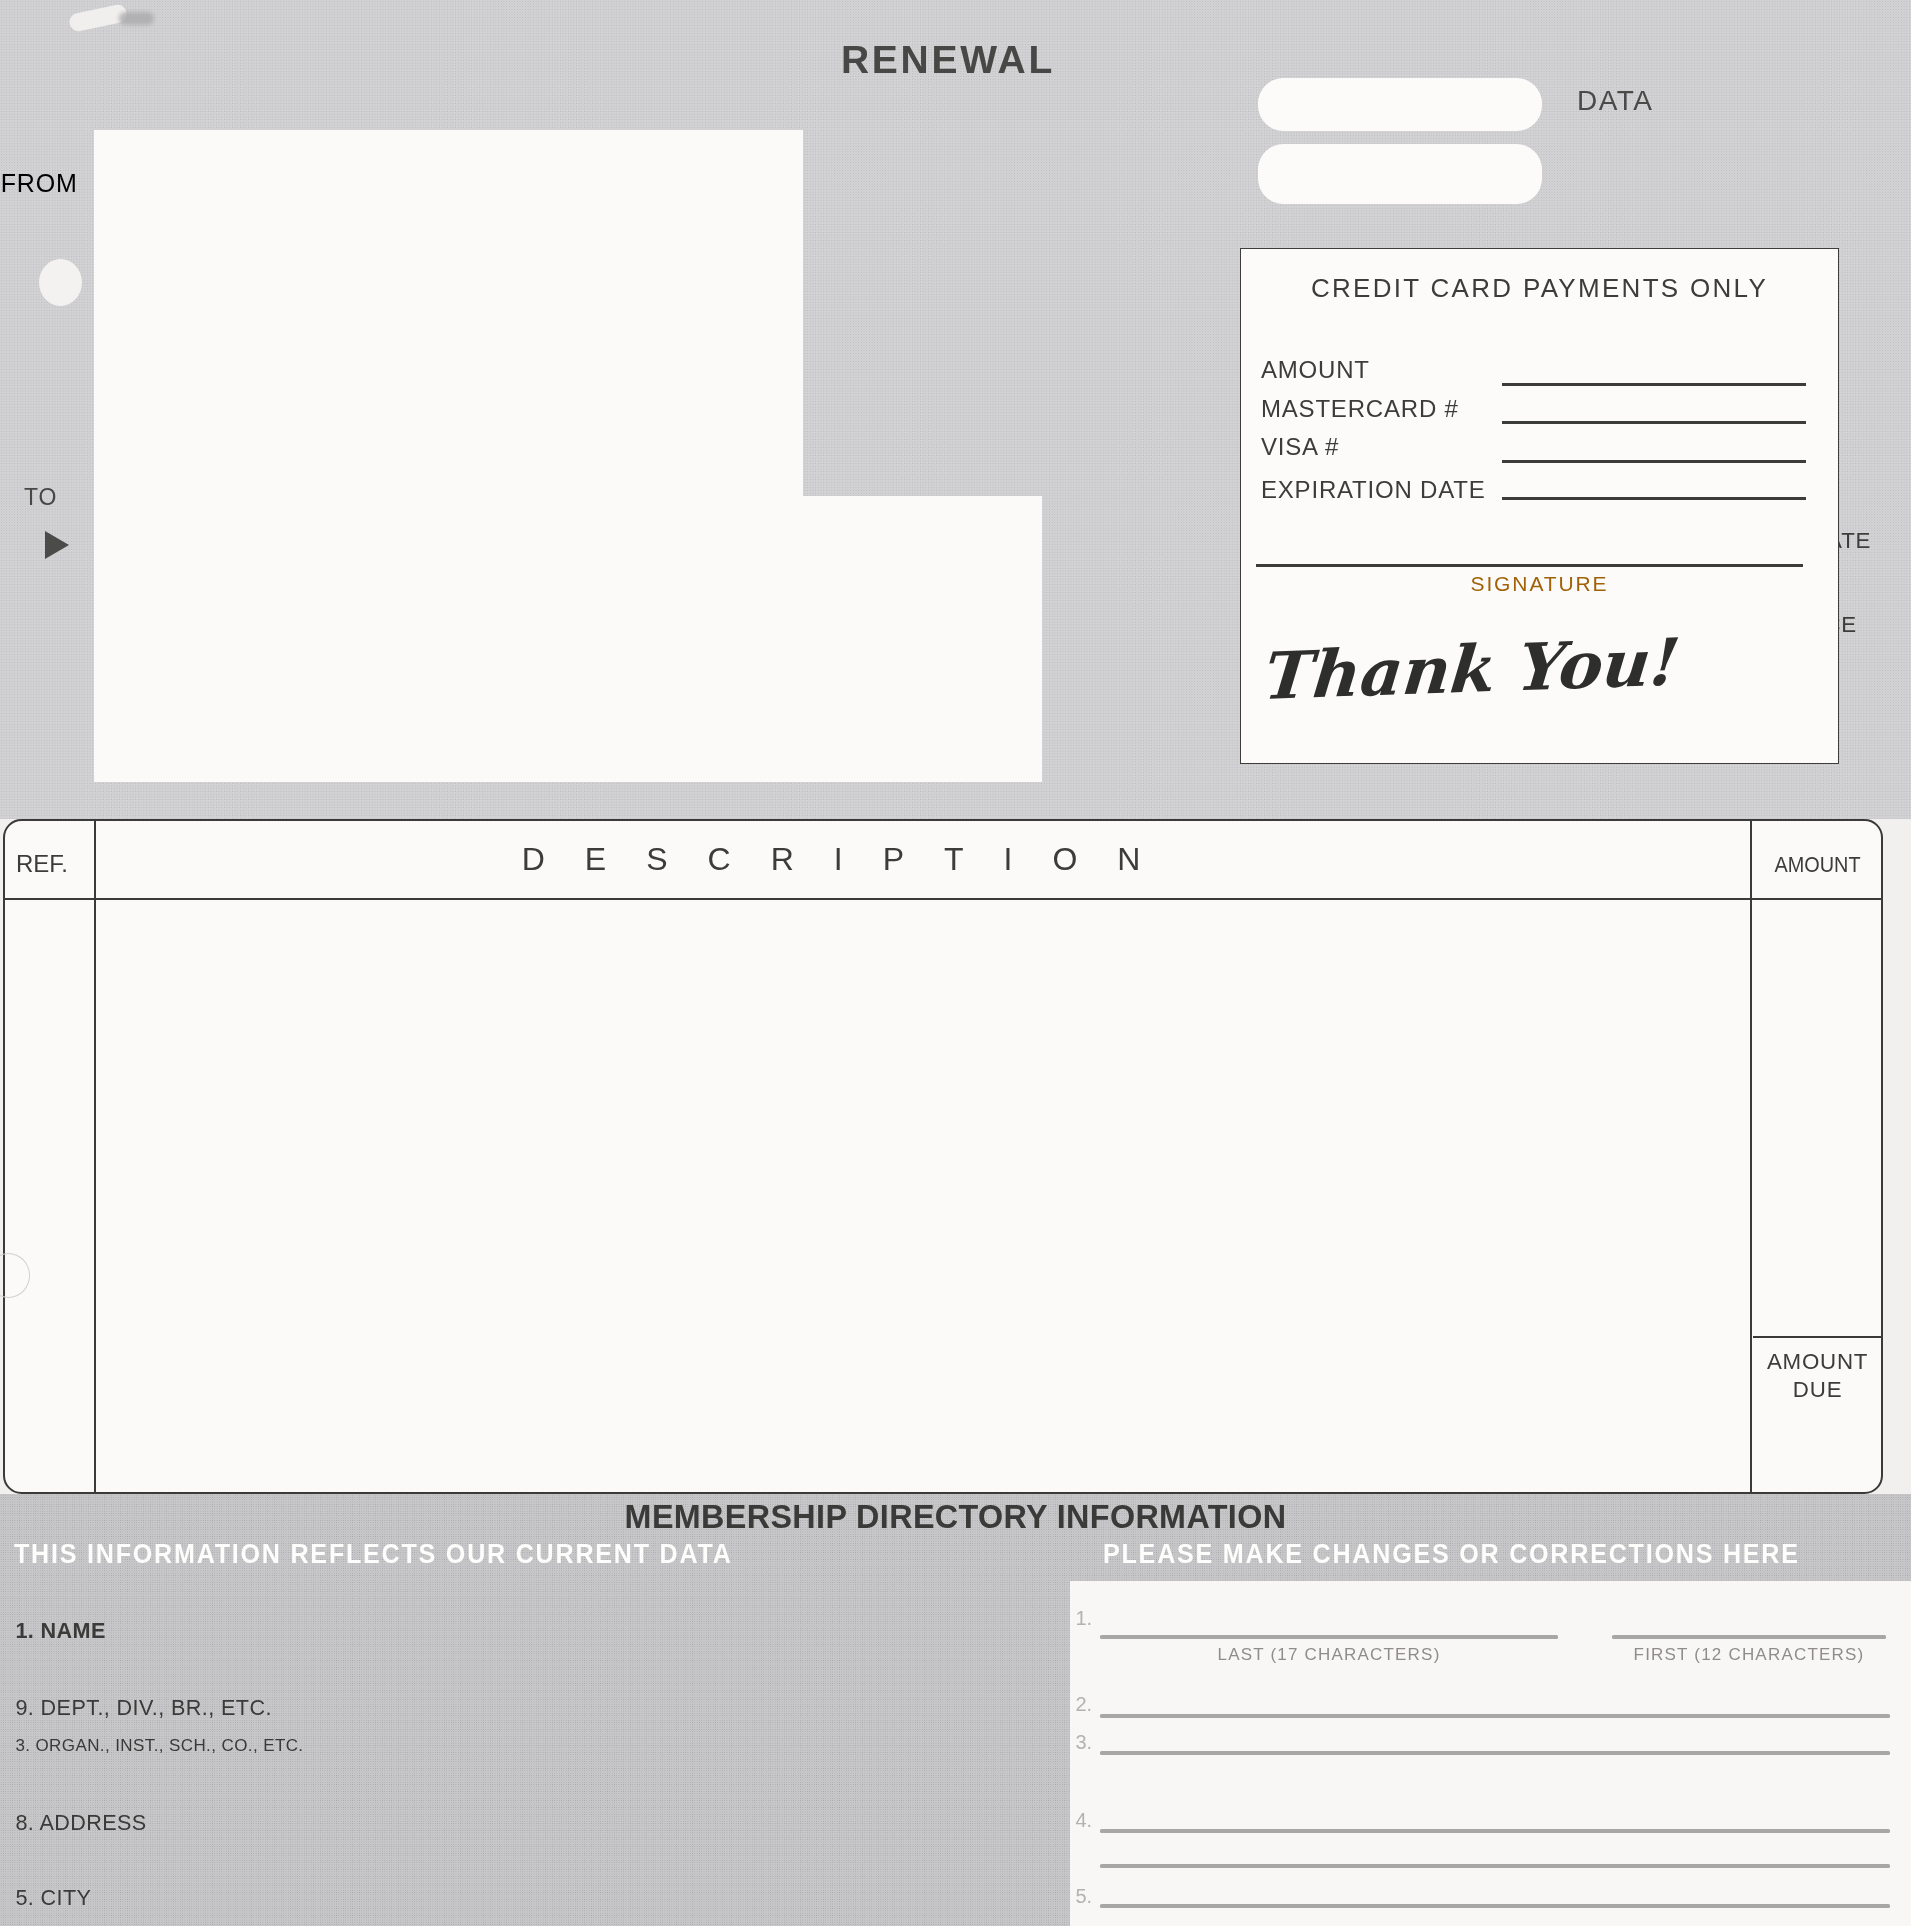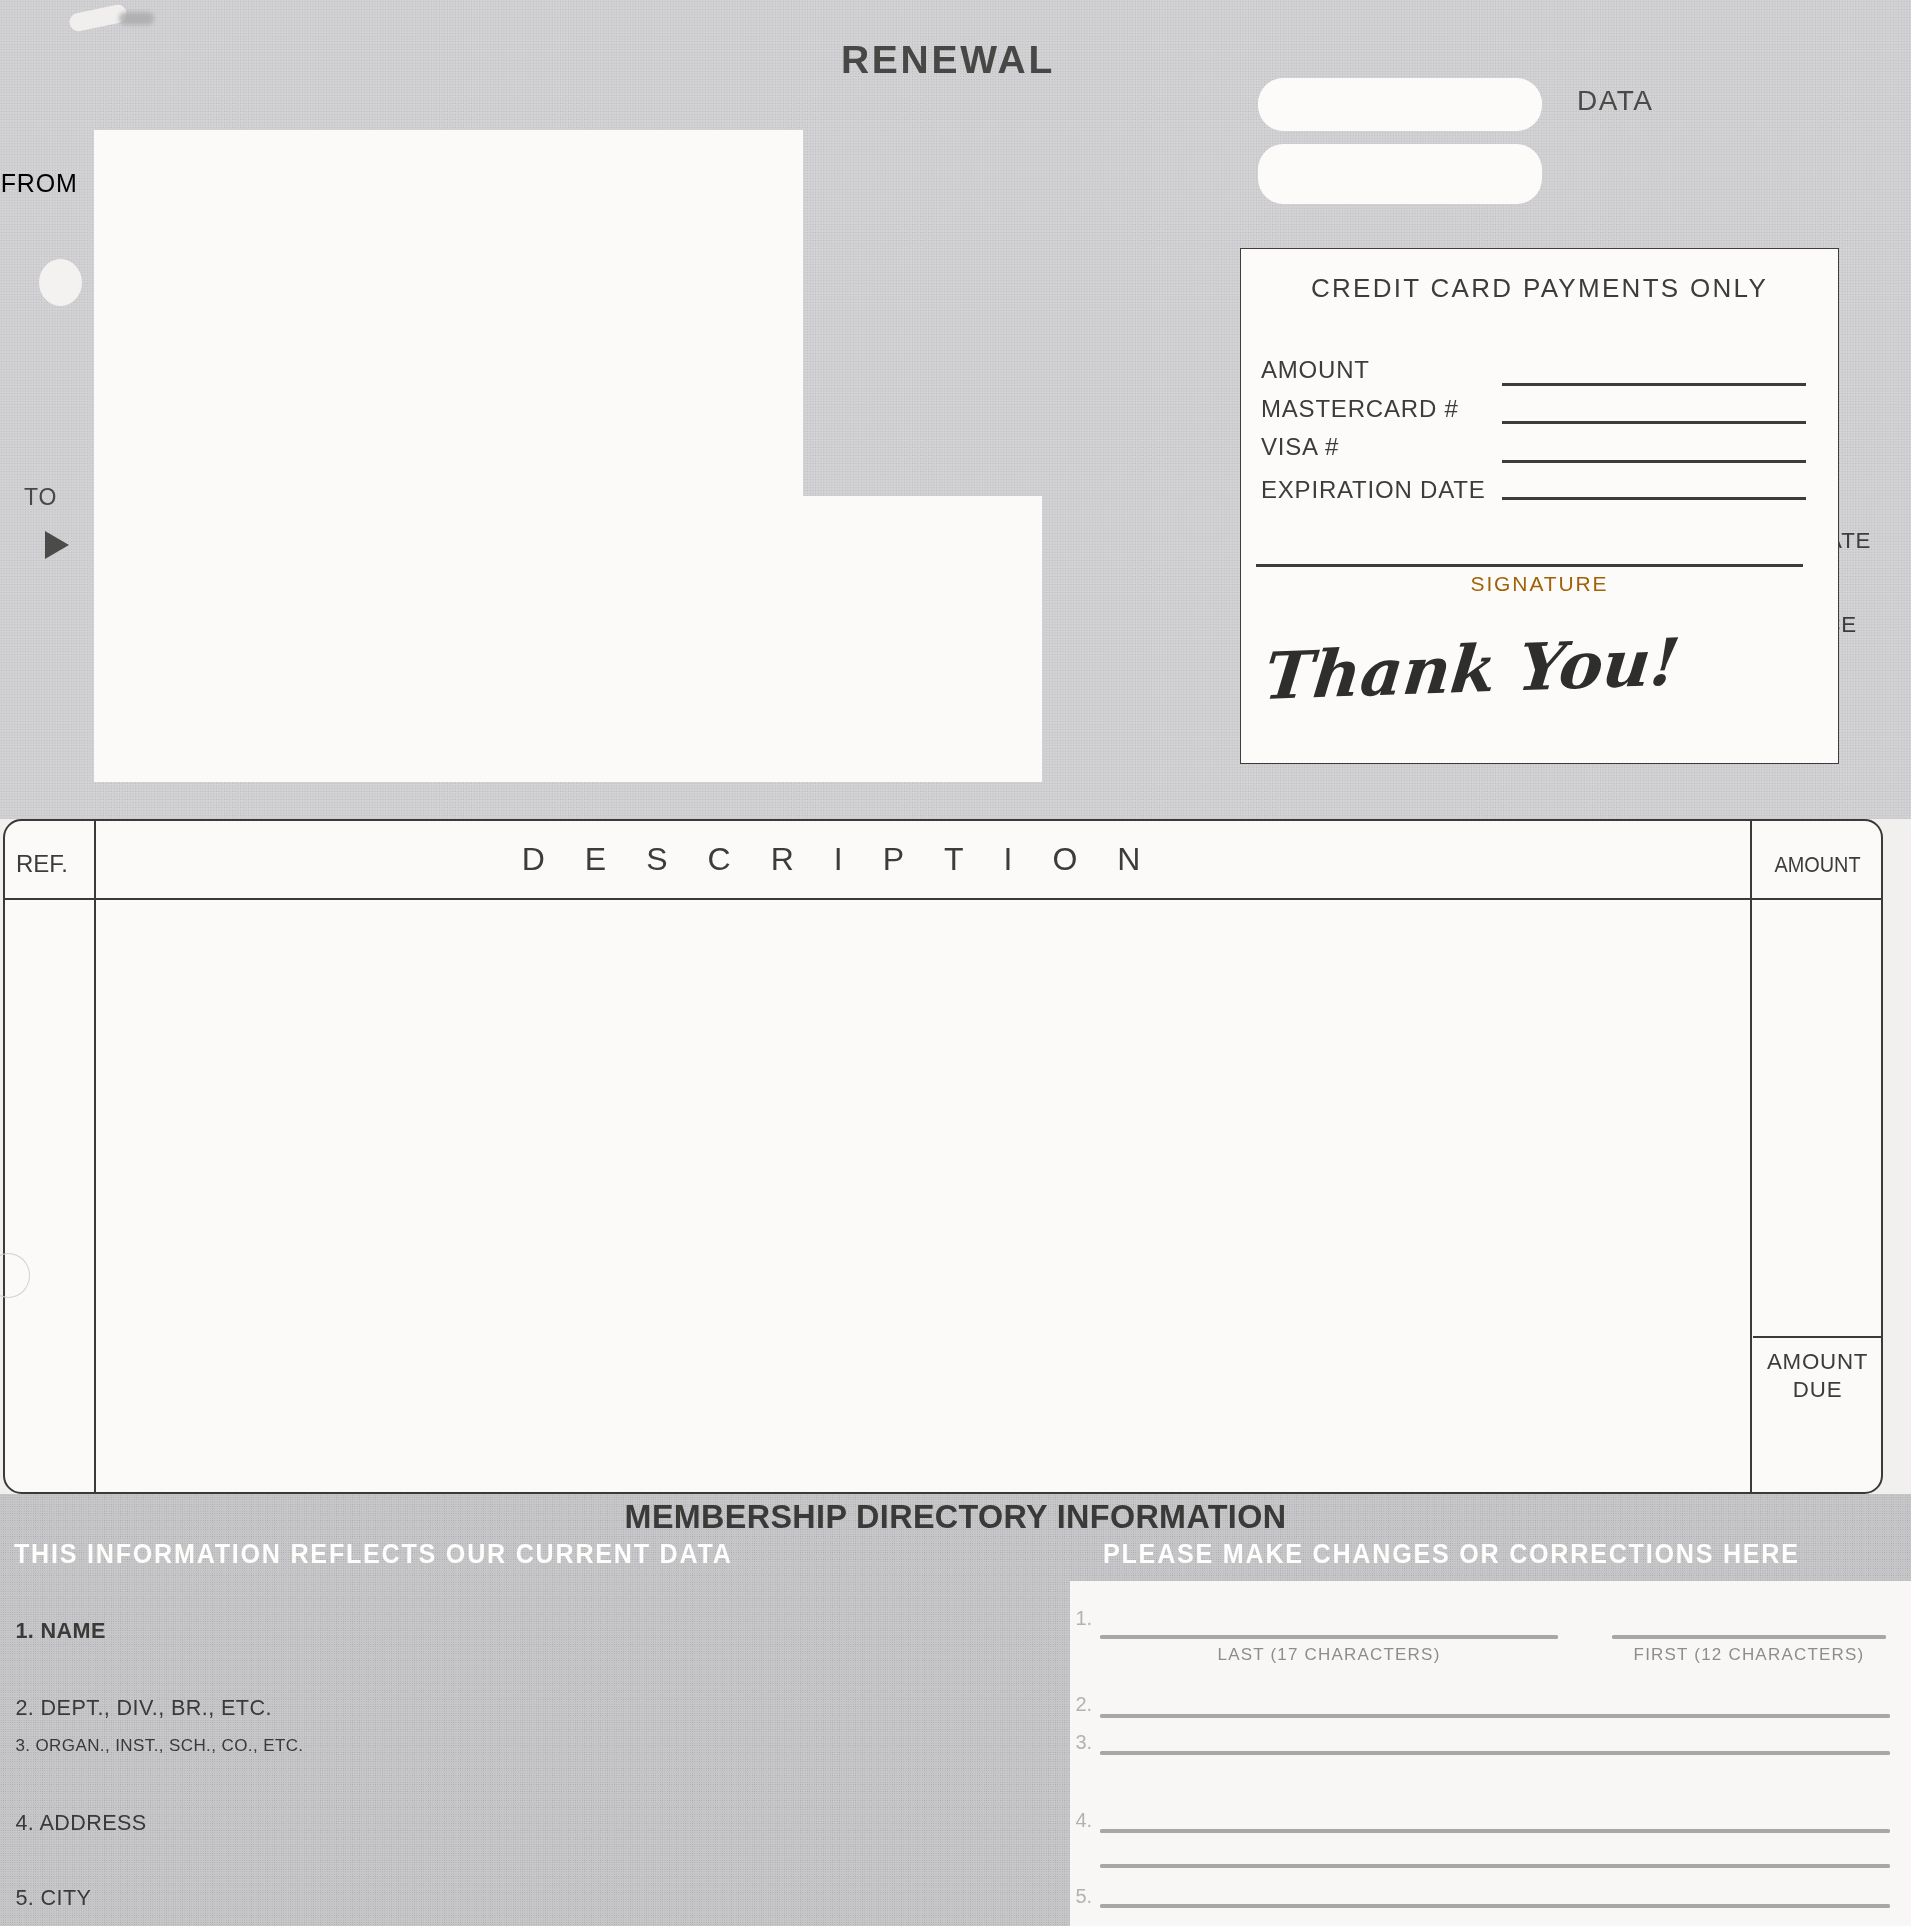--- a/index.html
+++ b/index.html
@@ -160,23 +160,23 @@
       <div>DUE</div>
     </div>
   </div>
 
   <div class="abs dir-band halftone-dark">
     <div class="abs dir-title">MEMBERSHIP DIRECTORY INFORMATION</div>
     <div class="abs dir-header dir-header-left">THIS INFORMATION REFLECTS OUR CURRENT DATA</div>
     <div class="abs dir-header dir-header-right">PLEASE MAKE CHANGES OR CORRECTIONS HERE</div>
 
     <div class="abs dirlabel dirlabel-0">1. NAME</div>
-    <div class="abs dirlabel dirlabel-1">2. DEPT., DIV., BR., ETC.</div>
+    <div class="abs dirlabel dirlabel-1">9. DEPT., DIV., BR., ETC.</div>
     <div class="abs dirlabel dirlabel-2">3. ORGAN., INST., SCH., CO., ETC.</div>
-    <div class="abs dirlabel dirlabel-3">4. ADDRESS</div>
+    <div class="abs dirlabel dirlabel-3">8. ADDRESS</div>
     <div class="abs dirlabel dirlabel-4">5. CITY</div>
     <div class="abs dirlabel dirlabel-5">6. STATE/ZIP/COUNTRY</div>
 
     <div class="abs white-box">
       <div class="abs wnum wnum-0">1.</div>
       <div class="abs wline wline-1a"></div>
       <div class="abs wline wline-1b"></div>
       <div class="abs wcap wcap-last">LAST (17 CHARACTERS)</div>
       <div class="abs wcap wcap-first">FIRST (12 CHARACTERS)</div>
 

